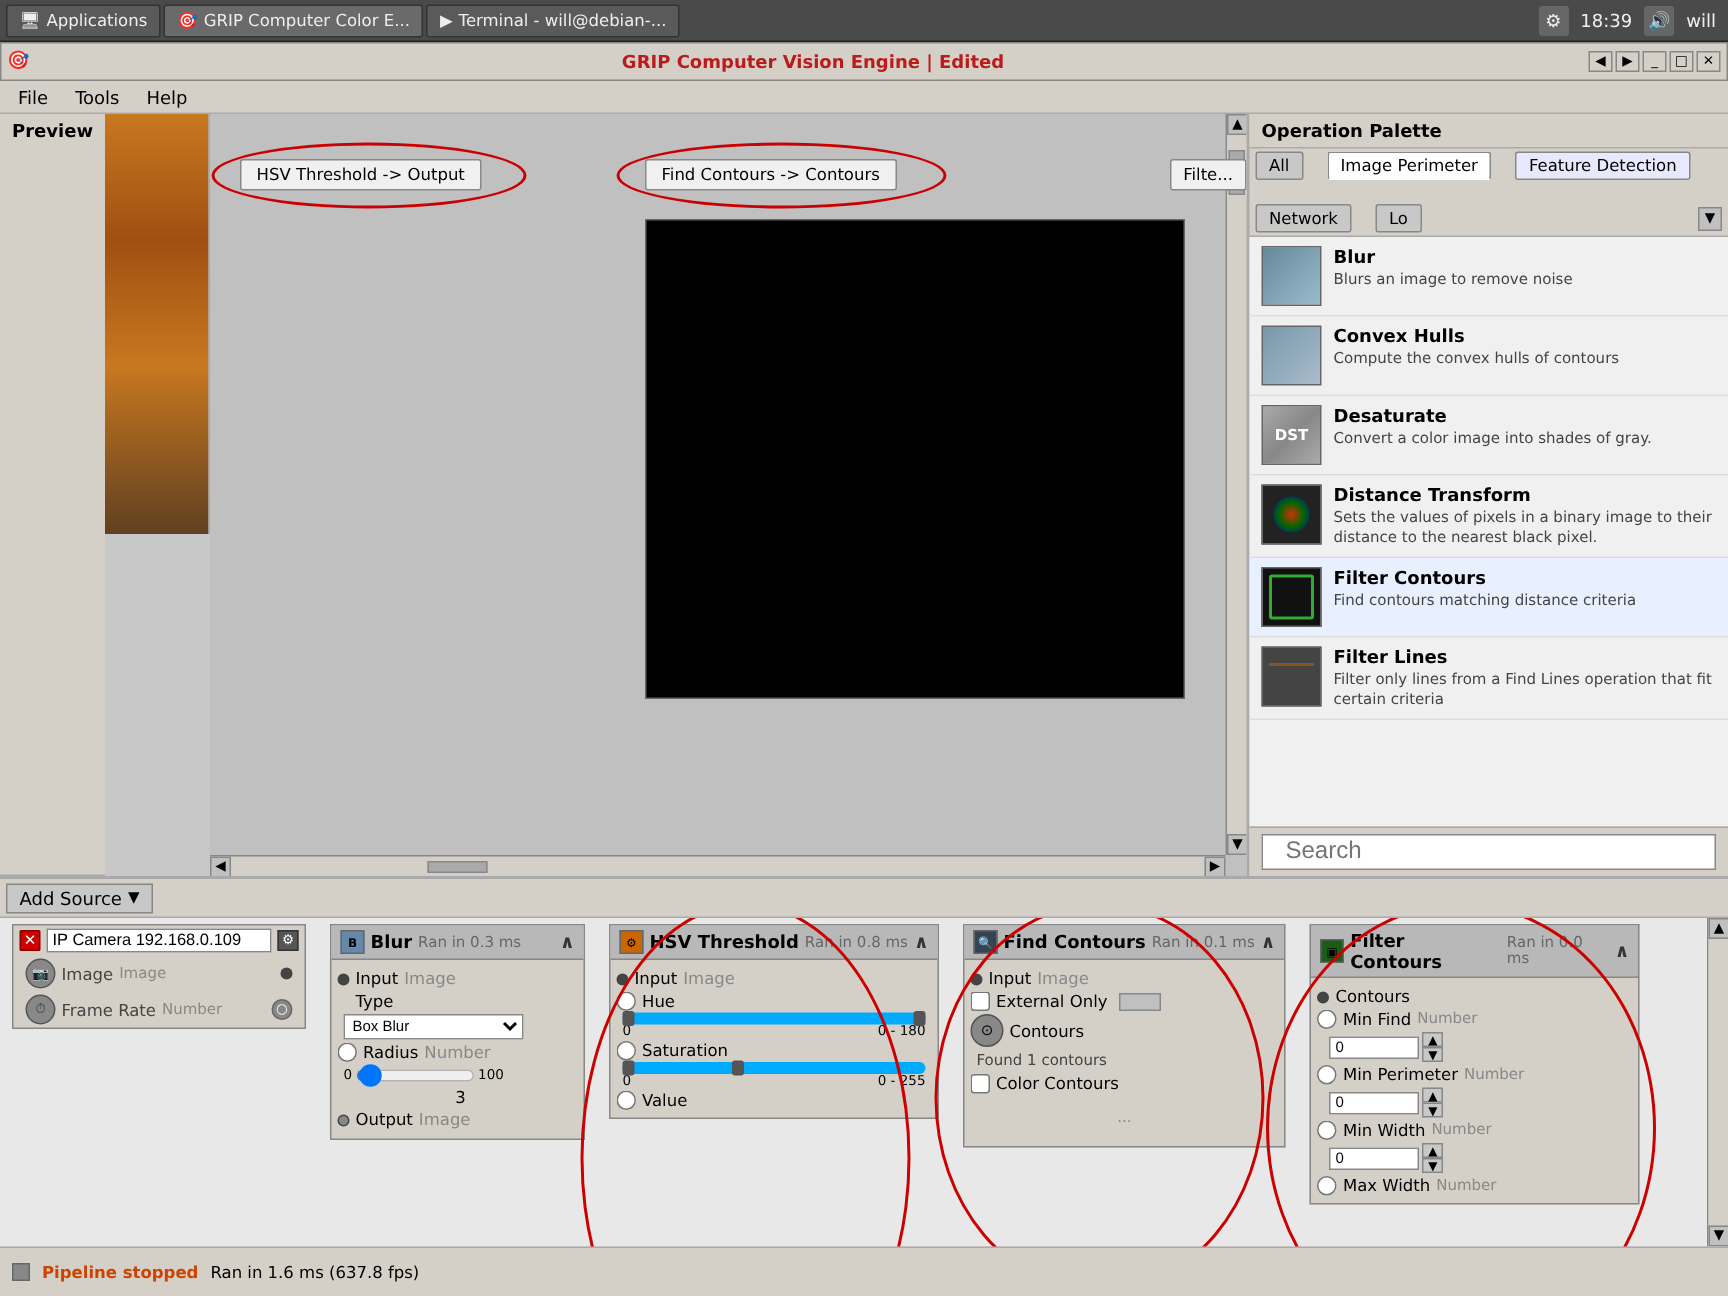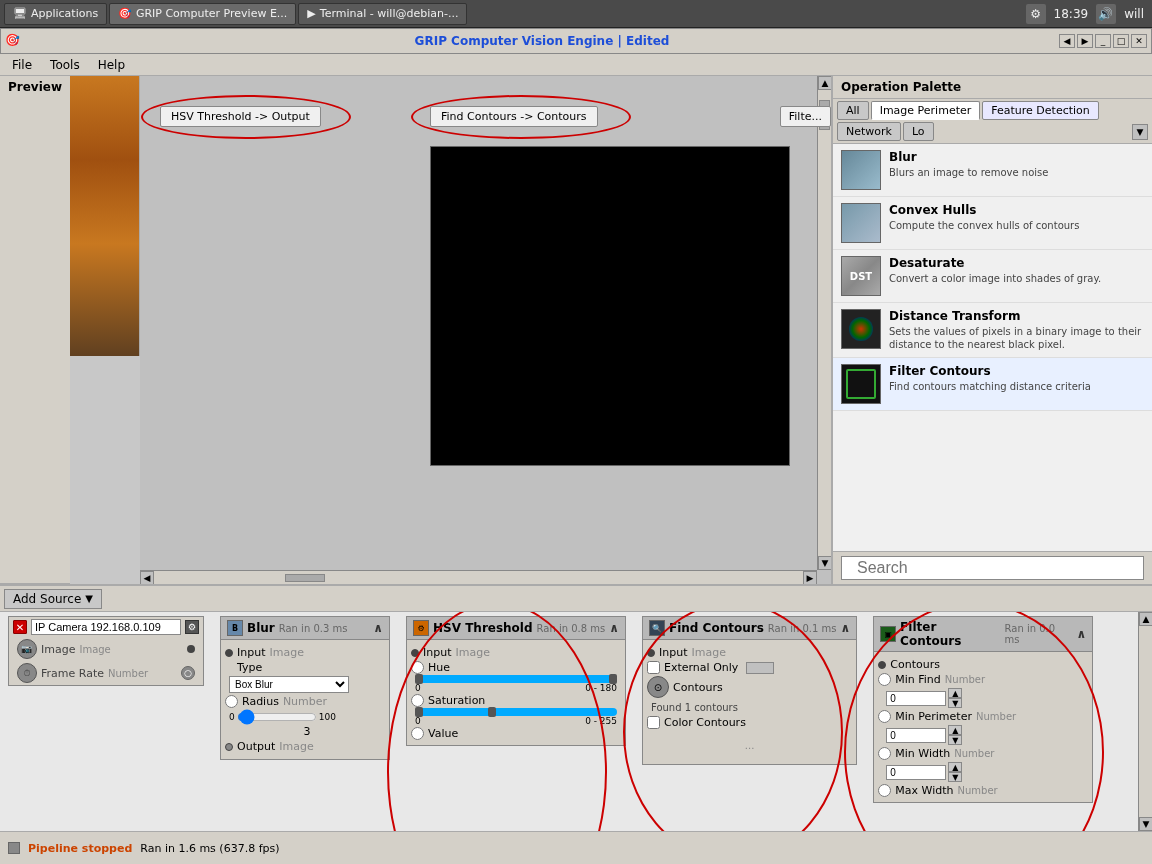--- a/index.html
+++ b/index.html
@@ -9,41 +9,41 @@
     .taskbar { height: 28px; background: #4a4a4a; display: flex; align-items: center; border-bottom: 1px solid #222; }
     .taskbar-apps { display: flex; align-items: center; padding: 0 4px; gap: 2px; }
     .taskbar-app { display: flex; align-items: center; gap: 4px; padding: 2px 8px; background: #5a5a5a; border: 1px solid #333; border-radius: 2px; cursor: pointer; font-size: 11px; color: #eee; height: 22px; }
     .taskbar-app.active { background: #6a6a6a; }
     .taskbar-right { margin-left: auto; display: flex; align-items: center; padding: 0 8px; gap: 8px; color: #eee; font-size: 12px; }
     .taskbar-icon { width: 20px; height: 20px; background: #666; border-radius: 2px; display: flex; align-items: center; justify-content: center; cursor: pointer; }
     
     
     .window { display: flex; flex-direction: column; height: calc(864px - 28px); }
     .window-titlebar { height: 26px; background: #d4d0c8; border: 1px solid #888; display: flex; align-items: center; padding: 0 4px; }
-    .window-title { flex: 1; text-align: center; font-size: 12px; font-weight: bold; color: #1d4ed8; }
+    .window-title { flex: 1; text-align: center; font-size: 12px; font-weight: bold; color: #b91c1c; }
     .window-controls { display: flex; gap: 2px; align-items: center; }
     .win-btn { width: 16px; height: 14px; background: #d4d0c8; border: 1px solid #888; font-size: 9px; display: flex; align-items: center; justify-content: center; cursor: pointer; }
     .win-icon { width: 16px; height: 16px; margin-right: 4px; }
     
     
     .menubar { height: 22px; background: #d4d0c8; border-bottom: 1px solid #aaa; display: flex; align-items: center; padding: 0 4px; gap: 2px; }
     .menu-item { padding: 2px 8px; cursor: pointer; font-size: 12px; }
     
     
     .main-content { display: flex; flex: 1; overflow: hidden; background: #d4d0c8; }
     
     
     .left-panel { flex: 1; display: flex; flex-direction: row; border-right: 1px solid #aaa; overflow: hidden; }
     .panel-header { padding: 4px 8px; background: #d4d0c8; font-size: 12px; font-weight: bold; border-bottom: 1px solid #aaa; }
     .preview-area { flex: 1; background: #c8c8c8; position: relative; overflow: hidden; display: flex; }
     
     
     .right-panel { width: 320px; display: flex; flex-direction: column; border-left: 1px solid #aaa; background: #d4d0c8; }
     .op-header { padding: 4px 8px; font-size: 12px; font-weight: bold; border-bottom: 1px solid #aaa; background: #d4d0c8; }
-    .op-tabs { display: flex; align-items: center; padding: 2px 4px; gap: 2px; border-bottom: 1px solid #aaa; flex-wrap: wrap; }
+    .op-tabs { display: flex; align-items: center; padding: 2px 4px; gap: 16px; border-bottom: 1px solid #aaa; flex-wrap: wrap; }
     .op-tab { padding: 2px 8px; border: 1px solid #888; background: #c8c8c8; cursor: pointer; font-size: 11px; border-radius: 2px; }
     .op-tab.active { background: #fff; border-bottom: 1px solid #fff; }
     .op-tab.highlight { background: #e8e8ff; }
     .op-scroll { flex: 1; overflow-y: auto; background: #f0f0f0; }
     .op-item { display: flex; align-items: flex-start; padding: 6px 8px; border-bottom: 1px solid #ddd; cursor: pointer; gap: 8px; }
     .op-thumb { width: 40px; height: 40px; background: #888; flex-shrink: 0; border: 1px solid #666; }
     .op-info { flex: 1; }
     .op-name { font-weight: bold; font-size: 12px; margin-bottom: 2px; }
     .op-desc { font-size: 10px; color: #444; line-height: 1.3; }
     .op-search { padding: 4px 8px; background: #d4d0c8; border-top: 1px solid #aaa; }
@@ -100,21 +100,21 @@
 <body>
 
 <div class="taskbar">
   <div class="taskbar-apps">
     <div class="taskbar-app">
       <span>🖥</span>
       <span>Applications</span>
     </div>
     <div class="taskbar-app active">
       <span>🎯</span>
-      <span>GRIP Computer Preview E...</span>
+      <span>GRIP Computer Color E...</span>
     </div>
     <div class="taskbar-app">
       <span>▶</span>
       <span>Terminal - will@debian-...</span>
     </div>
   </div>
   <div class="taskbar-right">
     <div class="taskbar-icon">⚙</div>
     <span>18:39</span>
     <div class="taskbar-icon">🔊</div>
@@ -246,20 +246,29 @@
           <div class="op-item" style="background:#e8f0ff;">
             <div class="op-thumb" style="background:#111; position:relative; overflow:hidden;">
               <div style="position:absolute; top:4px; left:4px; right:4px; bottom:4px; border:2px solid #33aa33; border-radius:2px;"></div>
             </div>
             <div class="op-info">
               <div class="op-name">Filter Contours</div>
               <div class="op-desc">Find contours matching distance criteria</div>
             </div>
           </div>
 
+          <div class="op-item">
+            <div class="op-thumb" style="background:#444; position:relative;">
+              <div style="position:absolute; top:10px; left:4px; right:4px; height:2px; background:#885522;"></div>
+            </div>
+            <div class="op-info">
+              <div class="op-name">Filter Lines</div>
+              <div class="op-desc">Filter only lines from a Find Lines operation that fit certain criteria</div>
+            </div>
+          </div>
         </div>
         <div class="op-search">
           <input type="text" style="width: 100%; padding: 2px 15px; border: 1px solid rgb(136, 136, 136); font-size: 16px;" placeholder="Search">
         </div>
       </div>
     </div>
 
     <div class="bottom-area">
 
       <div class="bottom-toolbar">

